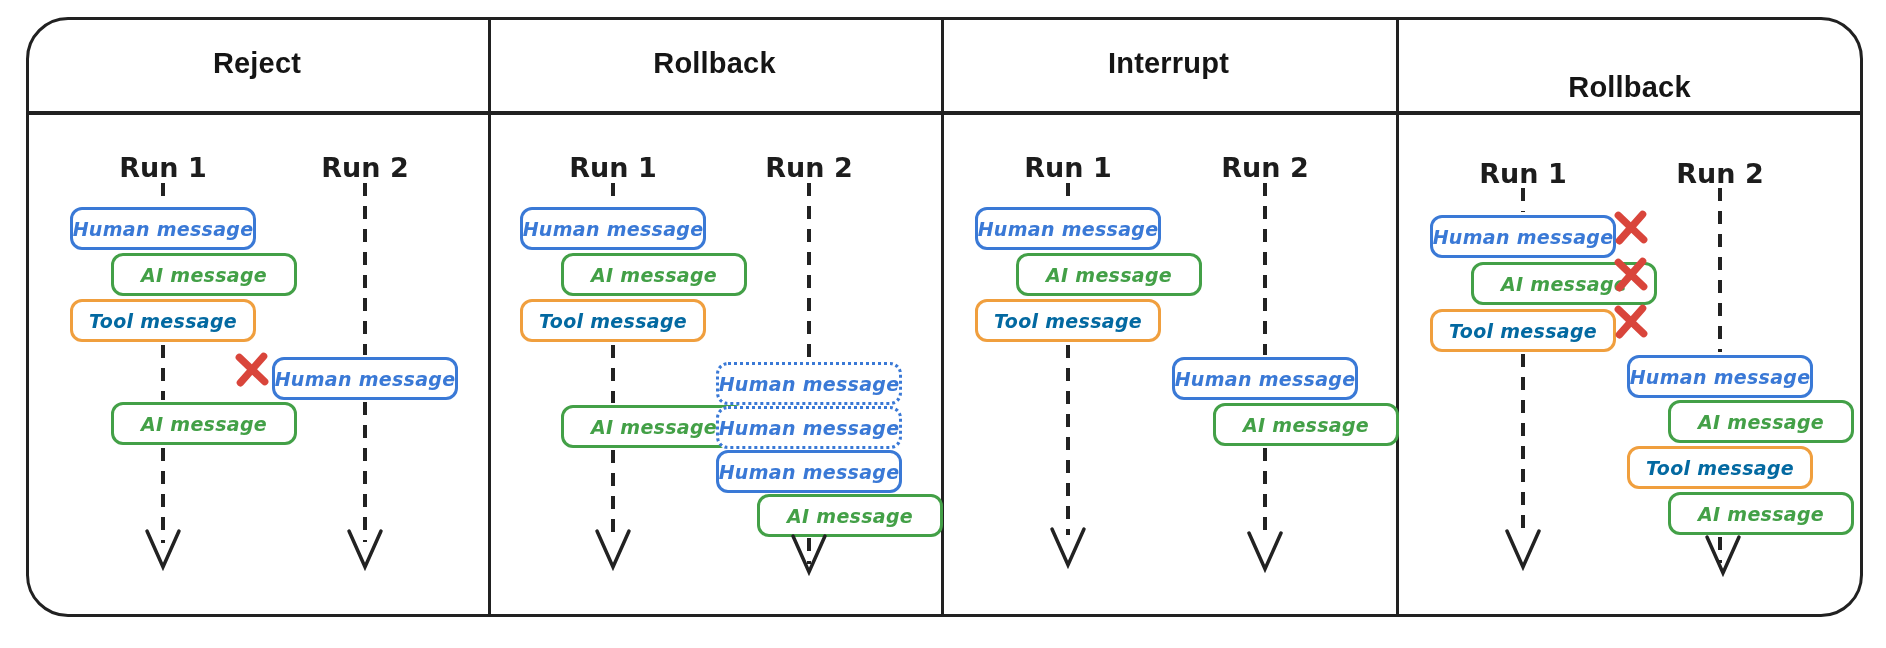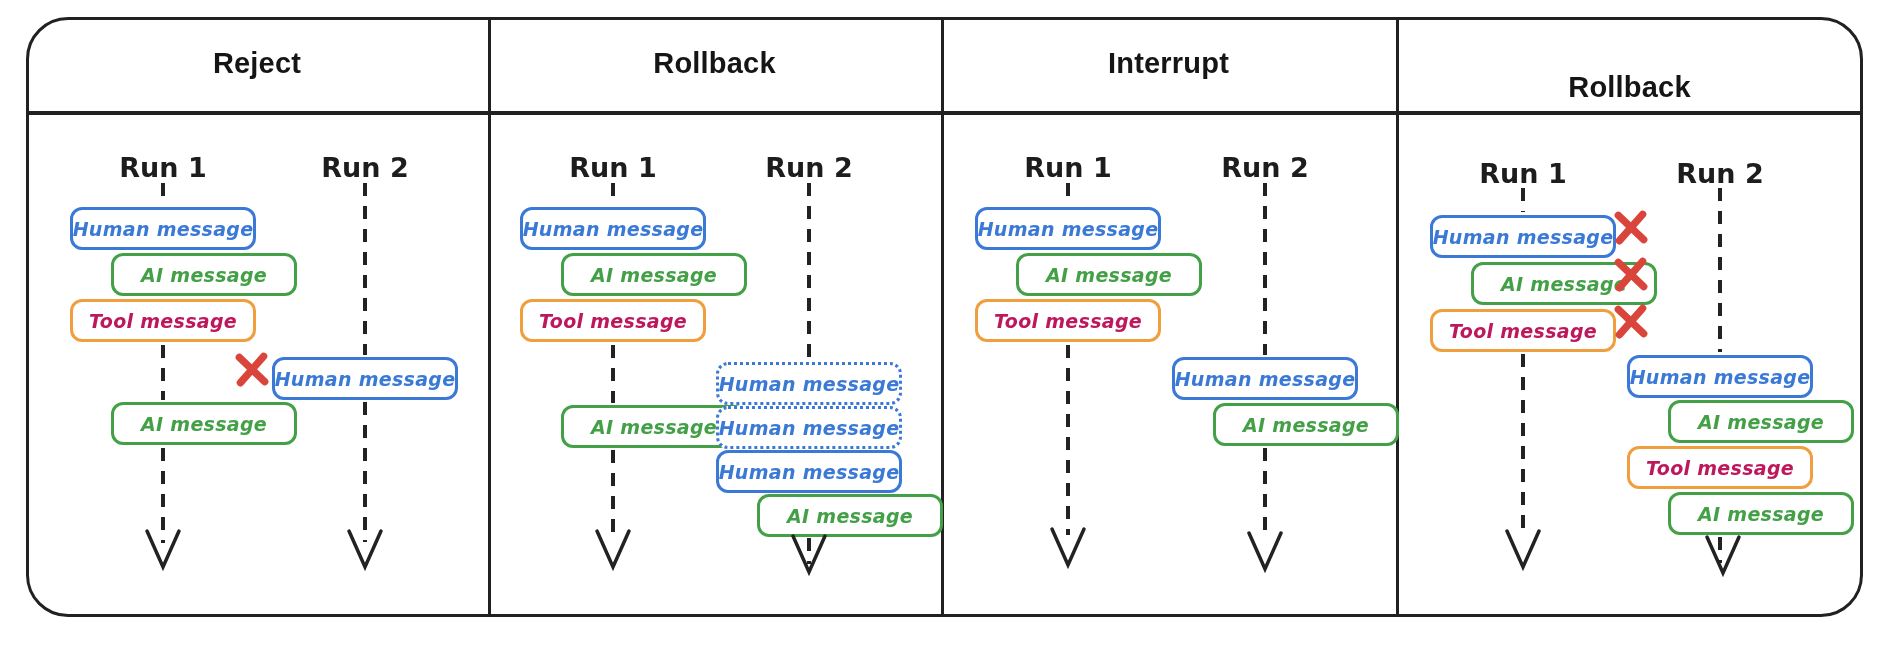--- a/index.html
+++ b/index.html
@@ -28,21 +28,21 @@
   }
   .msg {
     position:absolute; width:186px; height:43px; box-sizing:border-box;
     border:3px solid; border-radius:12px; background:#ffffff;
     display:flex; align-items:center; justify-content:center;
     font-family:"DejaVu Sans", sans-serif; font-style:italic; font-weight:600;
     font-size:19px; letter-spacing:.3px; white-space:nowrap;
   }
   .human { border-color:#3a79d6; color:#3a79d6; }
   .ai    { border-color:#43a047; color:#43a047;margin-left:41px; }
-  .tool  { border-color:#f09f3e; color:#be185d; }
+  .tool  { border-color:#f09f3e; color:#0369a1; }
   .queued { border-style:dotted; }
   .arrow { position:absolute; width:44px; height:46px; }
   .xmark { position:absolute; width:38px; height:38px; }
 </style>
 </head>
 <body>
 
 <div class="stage">
 
   <div class="frame"></div>

